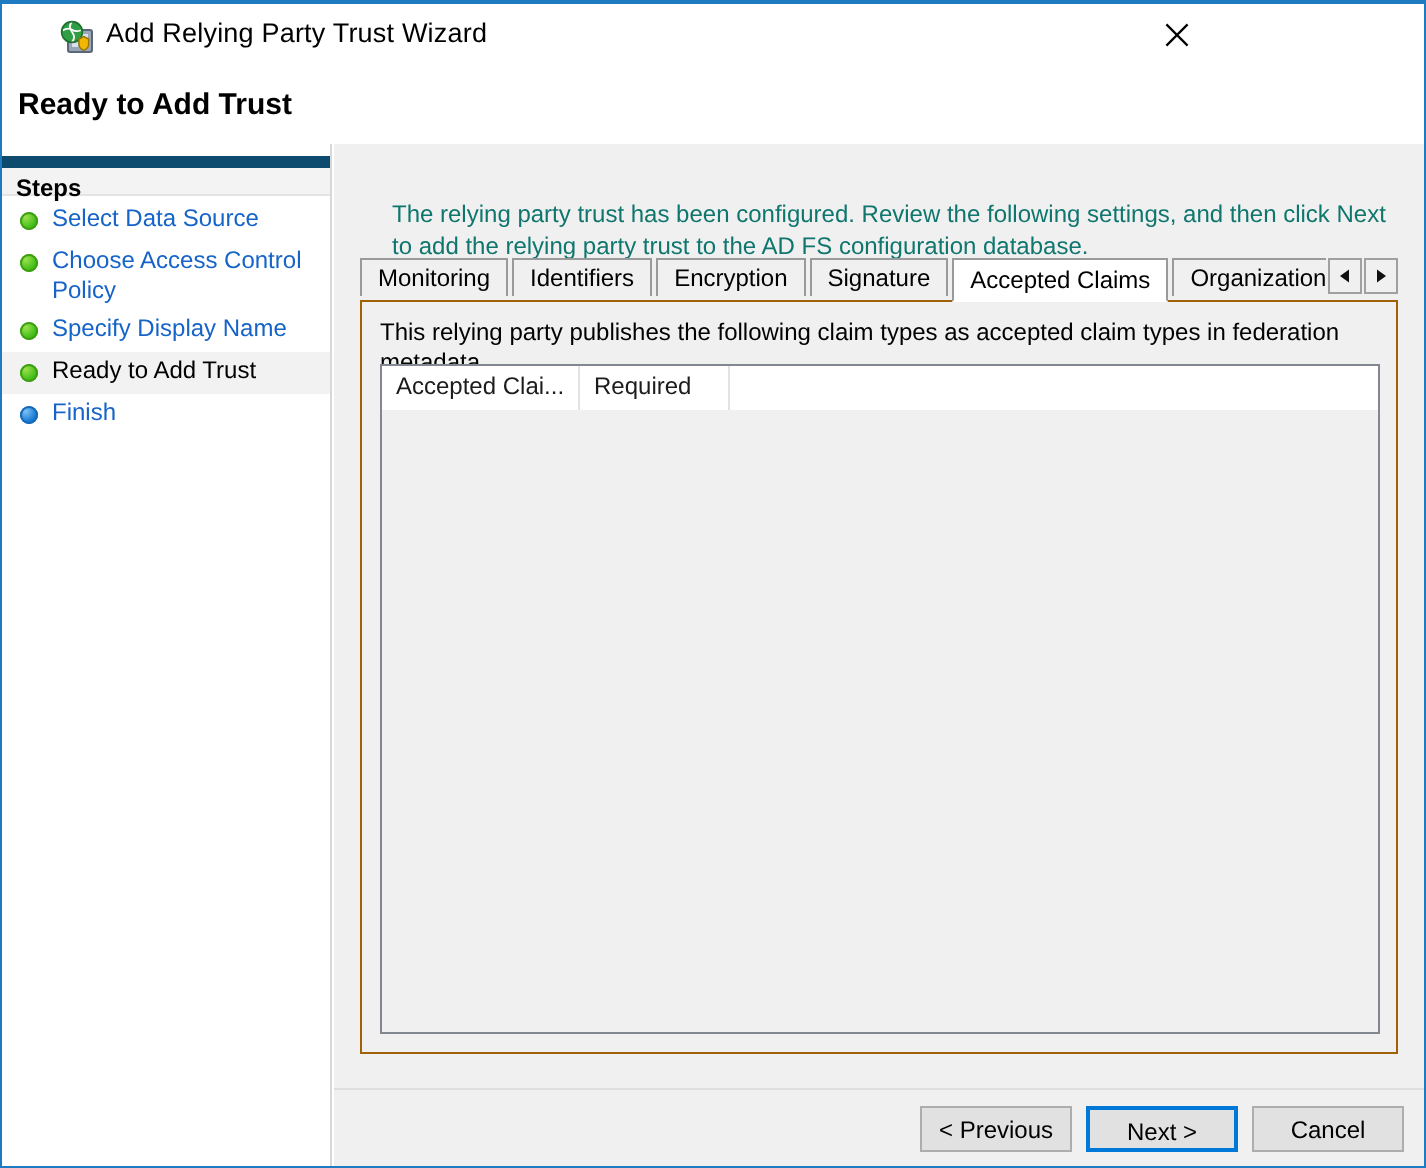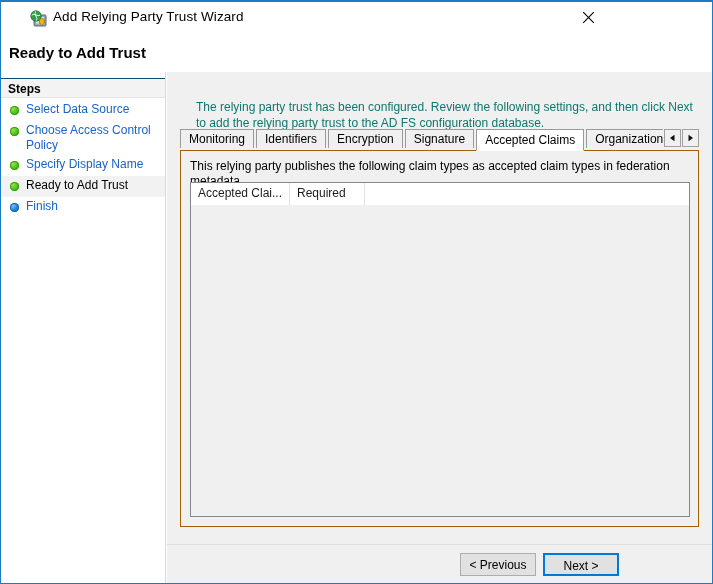--- a/index.html
+++ b/index.html
@@ -81,21 +81,21 @@
     background: #ffffff;
     border-right: 1px solid #d8d8d8;
     box-sizing: border-box;
   }
   #steps-header {
     position: absolute;
     left: 0; top: 6px;
     width: 164px;
     height: 20px;
     background: #f3f3f3;
-    border-top: 1px solid #0c4a6e;
+    border-top: 6px solid #0c4a6e;
     border-bottom: 1px solid #e4e4e4;
     box-sizing: border-box;
   }
   #steps-header-label {
     position: absolute;
     left: 7px; top: 3px;
     font-weight: bold;
     font-size: 12px;
     color: #000000;
   }
@@ -433,15 +433,18 @@
     </div>
   </div>
 
   <div id="buttonbar">
     <div class="dlg-button" id="btn-next">
       <span class="btn-inner">Next &gt;</span>
     </div>
     <div class="dlg-button" id="btn-previous">
       <span class="btn-inner">&lt; Previous</span>
     </div>
+    <div class="dlg-button" id="btn-cancel">
+      <span class="btn-inner">Cancel</span>
+    </div>
   </div>
 
 </div>
 
 </body></html>

